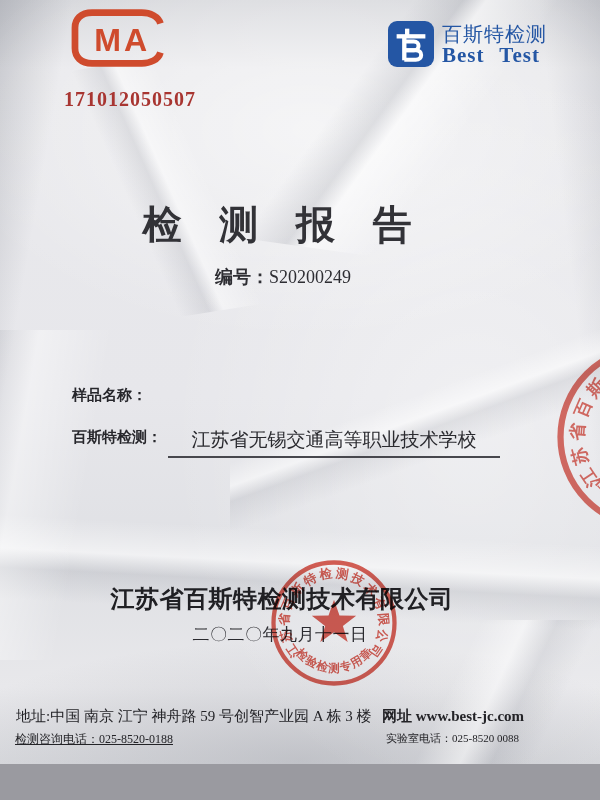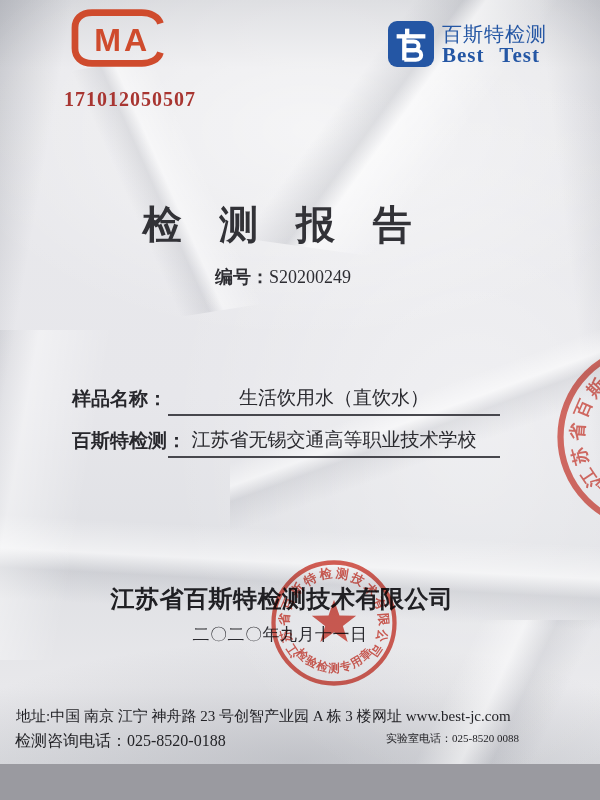--- a/index.html
+++ b/index.html
@@ -45,41 +45,41 @@
   .brand-en { position:absolute; left:442px; top:43px; font-weight:bold; font-size:21px;
     letter-spacing:1px; word-spacing:9px; color:var(--brand_blue); }
 
   .report-title { position:absolute; left:0; top:198px; width:600px; text-align:center;
     transform:translateX(-23px); font-size:39px; font-weight:600; color:#323237;
     word-spacing:28px; white-space:nowrap; }
   .report-no { position:absolute; left:0; top:265px; width:600px; text-align:center;
     transform:translateX(-17px); font-size:18px; color:#2e2e33; }
   .report-no .lbl { font-weight:bold; }
 
-  .field-label { position:absolute; left:72px; font-size:19px; font-weight:bold; color:#27272c; }
+  .field-label { position:absolute; left:72px; font-size:15px; font-weight:bold; color:#27272c; }
   .field-box { position:absolute; left:168px; width:332px; height:29px; text-align:center;
     font-size:19px; color:#2a2a2f; border-bottom:2px solid #47474d; white-space:nowrap; }
   .fl1 { top:386px; } .fb1 { top:385px; }
   .fl2 { top:428px; } .fb2 { top:427px; }
   .fl3 { top:468px; } .fb3 { top:467px; }
 
   .company { position:absolute; left:0; top:583px; width:600px; text-align:center;
     transform:translateX(-18px); font-size:24px; font-weight:bold; color:#202024;
     letter-spacing:0.5px; white-space:nowrap; }
   .issue-date { position:absolute; left:0; top:623px; width:600px; text-align:center;
     transform:translateX(-20px); font-size:17px; color:#2a2a2f; letter-spacing:0.5px; }
 
   .stamp { position:absolute; mix-blend-mode:multiply; pointer-events:none; }
   .stamp-main { left:264px; top:553px; opacity:.9; }
   .stamp-edge { left:550px; top:337px; opacity:.82; }
 
   .footer-line { position:absolute; font-size:15px; color:#232327; white-space:nowrap; }
   .f-address { left:16px; top:707px; }
-  .f-website { left:372px; top:707px; }
-  .f-consult { left:15px; top:731px; font-size:16px; }
+  .f-website { left:382px; top:707px;font-weight:bold; }
+  .f-consult { left:15px; top:731px; font-size:12px;text-decoration:underline; }
   .f-lab { left:386px; top:731px; font-size:11px; }
 </style>
 </head>
 <body>
 
 <div class="page">
 
   <div class="crease c1"></div>
   <div class="crease c2"></div>
   <div class="crease c3"></div>
@@ -106,21 +106,20 @@
   </div>
   <div class="brand-cn">百斯特检测</div>
   <div class="brand-en">Best Test</div>
 
   <div class="report-title">检 测 报 告</div>
   <div class="report-no">
     <span class="lbl">编号：</span><span>S20200249</span>
   </div>
 
   <div class="field-label fl1">样品名称：</div>
-  <div class="field-box fb1">生活饮用水（直饮水）</div>
 
   <div class="field-label fl2">百斯特检测：</div>
   <div class="field-box fb2">江苏省无锡交通高等职业技术学校</div>
 
 
   <div class="company">江苏省百斯特检测技术有限公司</div>
   <div class="issue-date">二〇二〇年九月十一日</div>
 
   <svg id="stamp-main" class="stamp stamp-main" width="140" height="140" viewBox="0 0 140 140">
       <circle cx="70" cy="70" r="60.5" fill="none" stroke="#d95045" stroke-width="4.284000000000001"></circle>
@@ -166,18 +165,18 @@
       <text x="158.72902163979916" y="139.6132252818677" fill="#d95045" font-size="17.5" font-weight="bold" text-anchor="middle" dominant-baseline="middle" transform="rotate(124 158.72902163979916 139.6132252818677)">司</text>
       <text x="52.51070857551147" y="147.48929142448853" fill="#d95045" font-size="15.5" font-weight="bold" text-anchor="middle" dominant-baseline="middle" transform="rotate(45 52.51070857551147 147.48929142448853)">检</text>
       <text x="66.42000000000002" y="158.1622661181629" fill="#d95045" font-size="15.5" font-weight="bold" text-anchor="middle" dominant-baseline="middle" transform="rotate(30 66.42000000000002 158.1622661181629)">验</text>
       <text x="82.6177129309147" y="164.87157849357382" fill="#d95045" font-size="15.5" font-weight="bold" text-anchor="middle" dominant-baseline="middle" transform="rotate(15 82.6177129309147 164.87157849357382)">检</text>
       <text x="100" y="167.16" fill="#d95045" font-size="15.5" font-weight="bold" text-anchor="middle" dominant-baseline="middle" transform="rotate(0 100 167.16)">测</text>
       <text x="117.3822870690853" y="164.87157849357382" fill="#d95045" font-size="15.5" font-weight="bold" text-anchor="middle" dominant-baseline="middle" transform="rotate(-15 117.3822870690853 164.87157849357382)">专</text>
       <text x="133.57999999999998" y="158.1622661181629" fill="#d95045" font-size="15.5" font-weight="bold" text-anchor="middle" dominant-baseline="middle" transform="rotate(-30 133.57999999999998 158.1622661181629)">用</text>
       <text x="147.48929142448853" y="147.48929142448853" fill="#d95045" font-size="15.5" font-weight="bold" text-anchor="middle" dominant-baseline="middle" transform="rotate(-45 147.48929142448853 147.48929142448853)">章</text>
     </svg>
 
-  <div class="footer-line f-address">地址:中国 南京 江宁 神舟路 23 号创智产业园 A 栋 3 楼</div>
+  <div class="footer-line f-address">地址:中国 南京 江宁 神舟路 59 号创智产业园 A 栋 3 楼</div>
   <div class="footer-line f-website">网址 www.best-jc.com</div>
   <div class="footer-line f-consult">检测咨询电话：025-8520-0188</div>
   <div class="footer-line f-lab">实验室电话：025-8520 0088</div>
 
 </div>
 
 </body></html>

